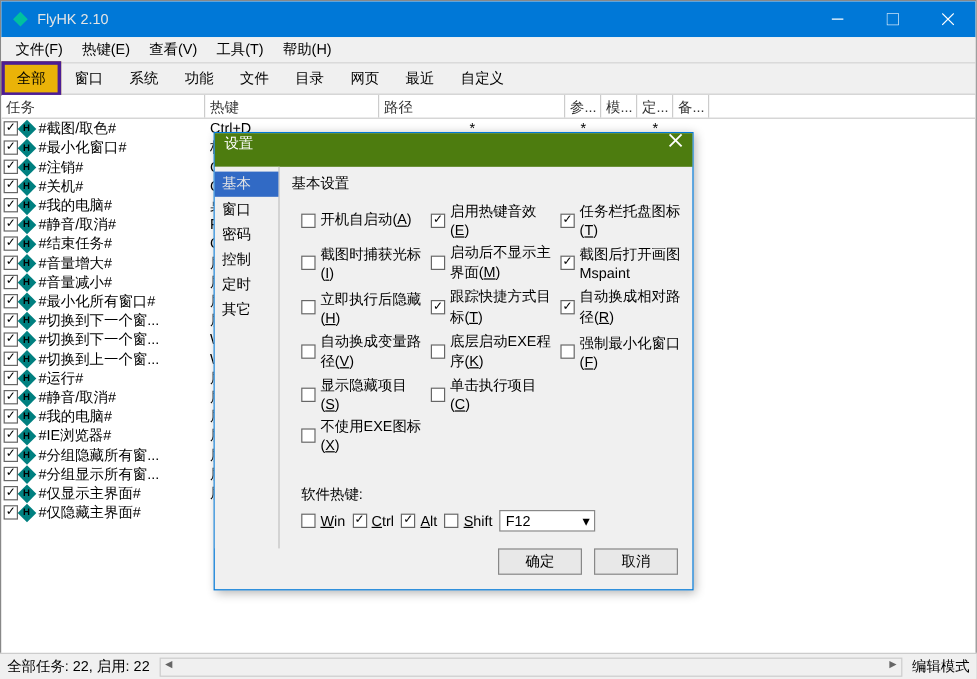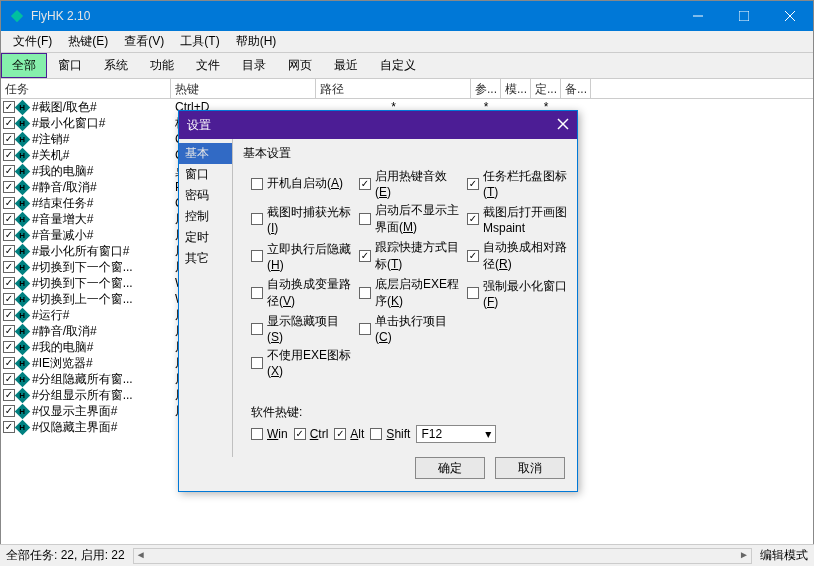--- a/index.html
+++ b/index.html
@@ -8,21 +8,21 @@
 .titlebar .ico{width:16px;height:16px;margin-right:6px;display:inline-flex;align-items:center;justify-content:center}
 .titlebar .ico svg{width:14px;height:14px}
 .title{flex:1}
 .winbtns{display:flex;height:100%}
 .winbtn{width:46px;display:flex;align-items:center;justify-content:center;color:#fff}
 .winbtn svg{width:10px;height:10px;stroke:#fff;stroke-width:1;fill:none}
 .menubar{height:22px;border-bottom:1px solid #ccc;display:flex;align-items:center;padding-left:4px;background:#f0f0f0}
 .menubar span{padding:2px 8px}
 .toolbar{height:26px;display:flex;align-items:center;border-bottom:1px solid #ccc;background:#f0f0f0}
 .toolbar span{padding:3px 10px;border:1px solid transparent}
-.toolbar span.active{border:1px solid #4c1d95;background:#86efac}
+.toolbar span.active{border:3px solid #4c1d95;background:#eab308}
 .grid{position:relative;height:448px;overflow:hidden}
 .gridhead{height:20px;display:flex;border-bottom:1px solid #ccc;background:#fff}
 .gridhead div{border-right:1px solid #ccc;padding:2px 4px;color:#333}
 .col-task{width:170px}
 .col-hk{width:145px}
 .col-path{width:155px}
 .col-s{width:30px}
 .rows{}
 .row{height:16px;display:flex;align-items:center}
 .row .c1{width:170px;display:flex;align-items:center;padding-left:2px;overflow:hidden;white-space:nowrap}
@@ -33,21 +33,21 @@
 .chk::after{content:"✓";font-size:10px;line-height:1;color:#000}
 .diamond{width:11px;height:11px;background:#008080;transform:rotate(45deg);margin-right:4px;flex-shrink:0;display:inline-block;position:relative}
 .diamond::after{content:"H";color:#000;font-size:8px;font-weight:bold;position:absolute;transform:rotate(-45deg);left:2px;top:1px}
 .statusbar{position:absolute;bottom:0;left:0;right:0;height:22px;border-top:1px solid #ccc;display:flex;align-items:center;justify-content:center;padding:0 6px;background:#f0f0f0}
 .statusbar .sc{display:flex;align-items:center;gap:4px}
 .scrollbar{height:16px;background:#f0f0f0;border:1px solid #ccc;flex:1;margin:0 8px;position:relative}
 .scrollbar::before{content:"◄";position:absolute;left:2px;font-size:10px;color:#666}
 .scrollbar::after{content:"►";position:absolute;right:2px;font-size:10px;color:#666}
 
 .dialog{position:absolute;left:178px;top:110px;width:400px;background:#f0f0f0;border:1px solid #0078d7;box-shadow:2px 2px 8px rgba(0,0,0,0.3)}
-.dlg-title{height:28px;background:#4c1d95;color:#fff;display:flex;align-items:center;justify-content:space-between;padding:0 8px}
+.dlg-title{height:28px;background:#4d7c0f;color:#fff;display:flex;justify-content:space-between;padding:0 8px}
 .dlg-close svg{width:12px;height:12px;stroke:#fff;stroke-width:1.5;fill:none}
 .dlg-body{display:flex}
 .dlg-side{width:54px;background:#f0f0f0;padding:4px 0;border-right:1px solid #c0c0c0}
 .dlg-side div{padding:2px 6px}
 .dlg-side div.sel{background:#316ac5;color:#e5e5e5}
 .dlg-main{flex:1;padding:6px 10px}
 .group-title{margin-bottom:6px}
 .opts{display:grid;grid-template-columns:1fr 1fr 1fr;gap:3px 8px;margin-bottom:26px;margin-left:8px}
 .opt{display:flex;align-items:center;gap:4px}
 .cb{width:12px;height:12px;border:1px solid #666;background:#fff;display:inline-flex;align-items:center;justify-content:center;flex-shrink:0}

